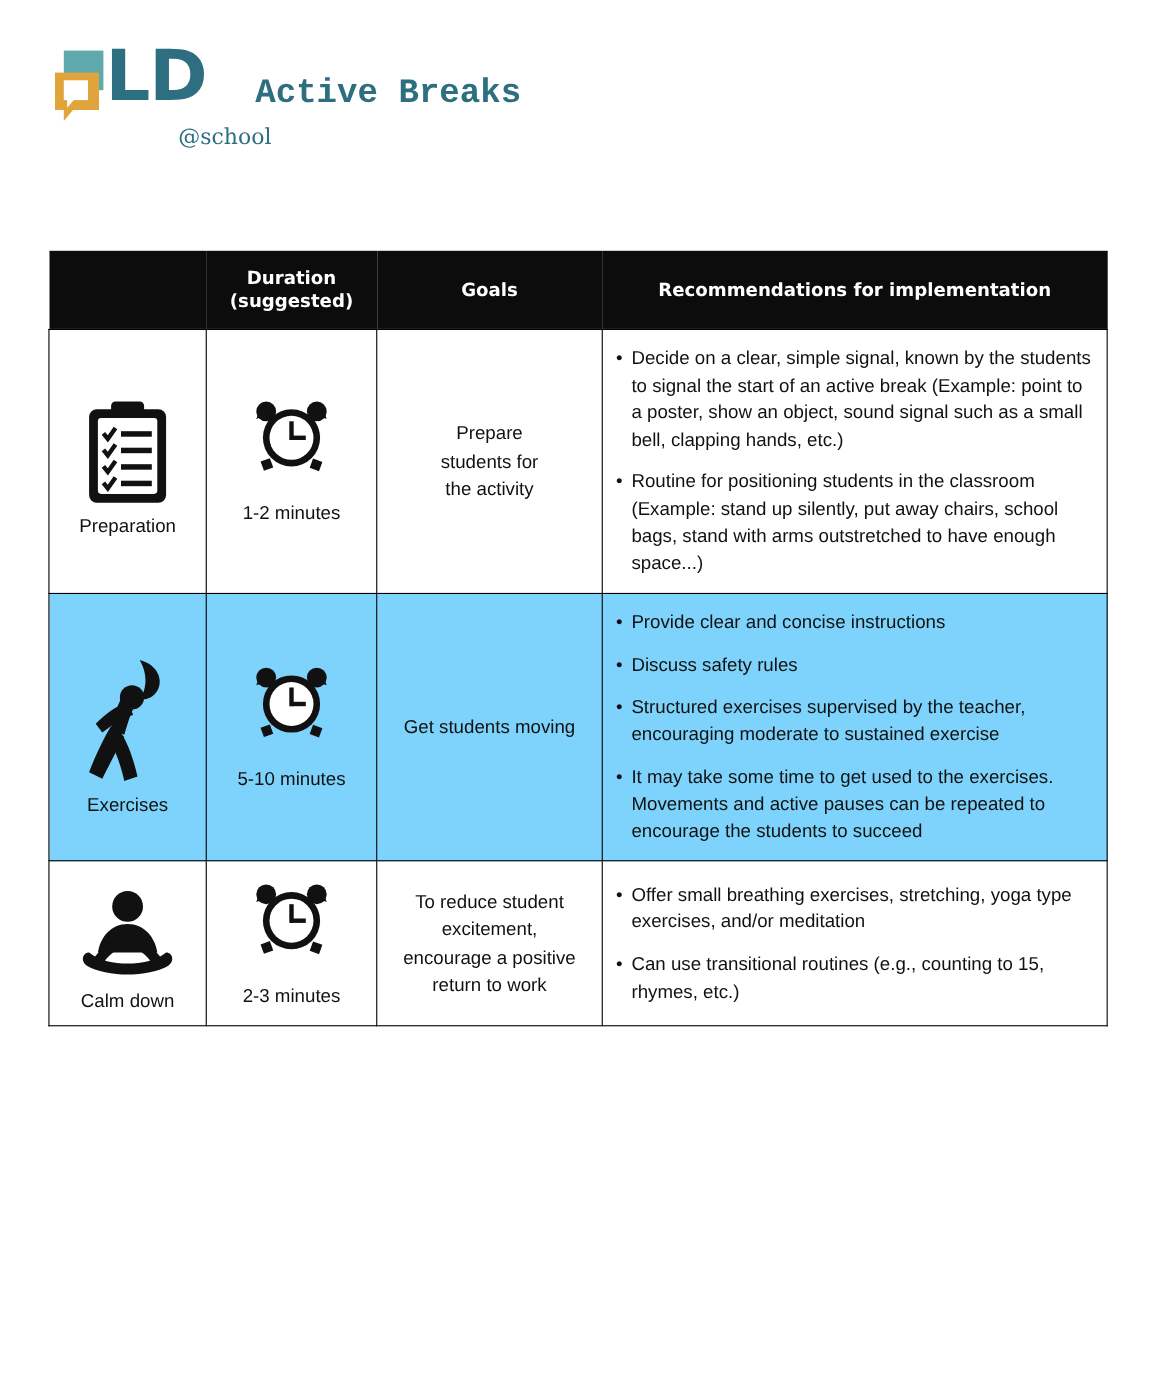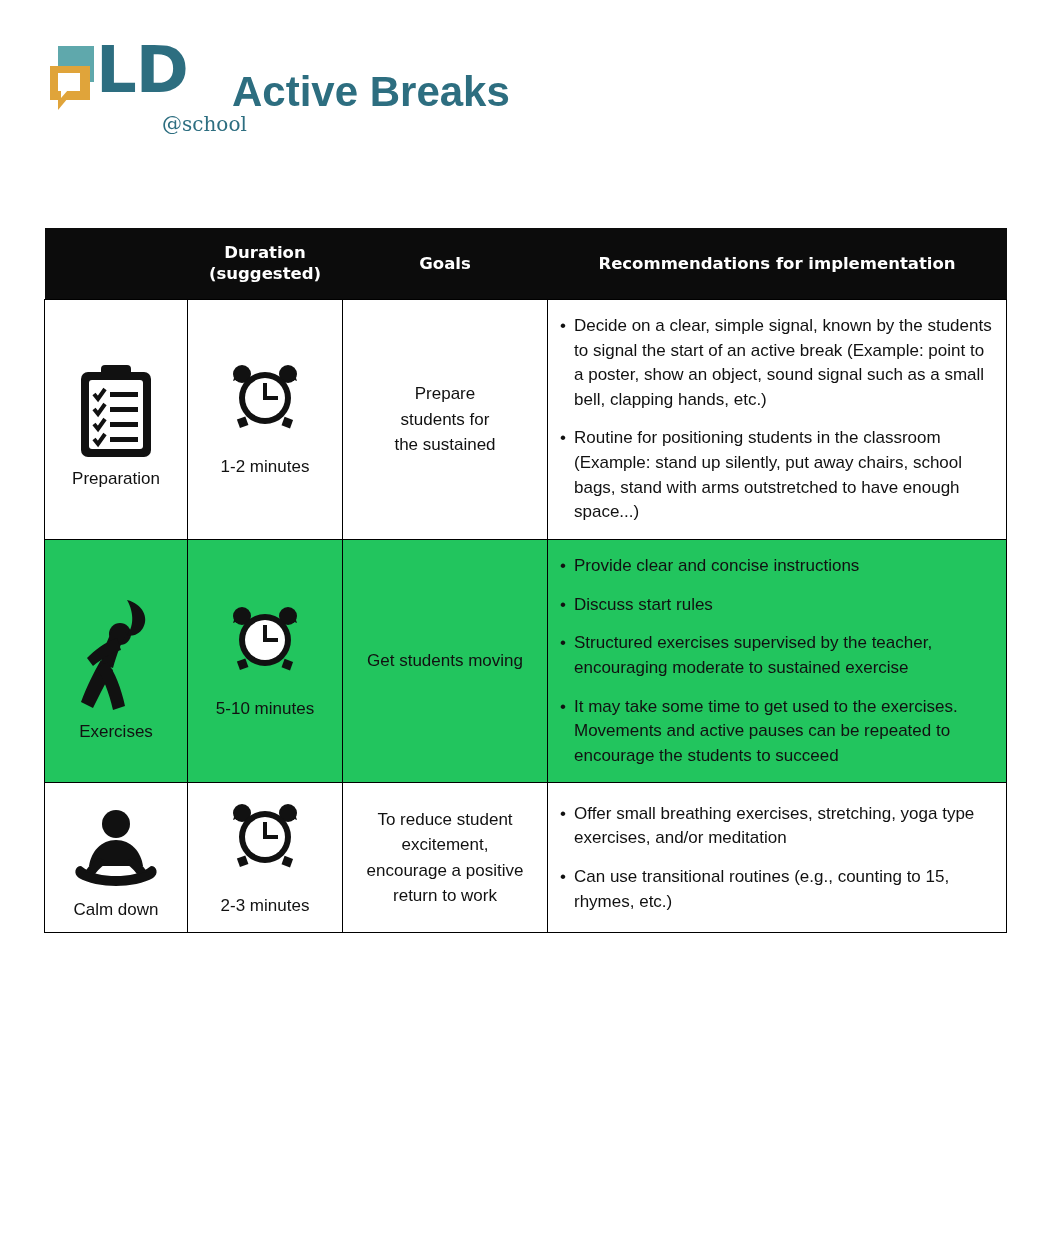--- a/index.html
+++ b/index.html
@@ -88,24 +88,24 @@
     left: 70px;
     top: 72px;
     font-size: 20px;
     color: #2d6e80;
     font-family: "DejaVu Serif", serif;
     margin-left: 48px;
   }
   .page-title {
     margin-left: 28px;
     margin-top: 28px;
-    font-size: 42px;
+    font-size: 31px;
     font-weight: bold;
     color: #2d6e80;
-    font-family: Liberation Sans, sans-serif;
+    font-family: Liberation Mono, monospace;
   }
 
   
   .table-wrap {
     margin: 88px 44px 0 44px;
     width: 962px;
   }
   table.t2 {
     border-collapse: collapse;
     width: 100%;
@@ -182,21 +182,21 @@
     padding-left: 14px;
     margin-bottom: 14px;
   }
   .cell-recs li:last-child { margin-bottom: 0; }
   .cell-recs li:before {
     content: "\2022";
     position: absolute;
     left: 0;
     top: 0;
   }
-  .row-alt td { background: #22c55e; }
+  .row-alt td { background: #7dd3fc; }
 
   svg.ico { display: block; margin: 0 auto; }
 </style>
 </head>
 <body>
 
 <div class="header">
   <div class="logo">
     <div class="logo-sq-teal"></div>
     <div class="logo-bubble">
@@ -259,21 +259,21 @@
             <rect x="34" y="22" width="4" height="17" fill="#111"></rect>
             <rect x="35" y="35" width="14" height="4" fill="#111"></rect>
             <rect x="9" y="57" width="9" height="9" fill="#111" transform="rotate(-20 13 61)"></rect>
             <rect x="54" y="57" width="9" height="9" fill="#111" transform="rotate(20 58 61)"></rect>
           </svg>
           <div class="label">1-2 minutes</div>
         </td>
         <td class="cell-goals">
           <div>Prepare</div>
           <div>students for</div>
-          <div>the sustained</div>
+          <div>the activity</div>
         </td>
         <td class="cell-recs">
           <ul>
             <li>Decide on a clear, simple signal, known by the students to signal the start of an active break (Example: point to a poster, show an object, sound signal such as a small bell, clapping hands, etc.)</li>
             <li>Routine for positioning students in the classroom (Example: stand up silently, put away chairs, school bags, stand with arms outstretched to have enough space...)</li>
           </ul>
         </td>
       </tr>
 
       <tr class="row-alt">
@@ -300,21 +300,21 @@
             <rect x="35" y="35" width="14" height="4" fill="#111"></rect>
             <rect x="9" y="57" width="9" height="9" fill="#111" transform="rotate(-20 13 61)"></rect>
             <rect x="54" y="57" width="9" height="9" fill="#111" transform="rotate(20 58 61)"></rect>
           </svg>
           <div class="label">5-10 minutes</div>
         </td>
         <td class="cell-goals">Get students moving</td>
         <td class="cell-recs">
           <ul>
             <li>Provide clear and concise instructions</li>
-            <li>Discuss start rules</li>
+            <li>Discuss safety rules</li>
             <li>Structured exercises supervised by the teacher, encouraging moderate to sustained exercise</li>
             <li>It may take some time to get used to the exercises. Movements and active pauses can be repeated to encourage the students to succeed</li>
           </ul>
         </td>
       </tr>
 
       <tr>
         <td class="cell-phase">
           <svg class="ico" width="90" height="82" viewBox="0 0 90 82">
             <circle cx="45" cy="16" r="14" fill="#111"></circle>

